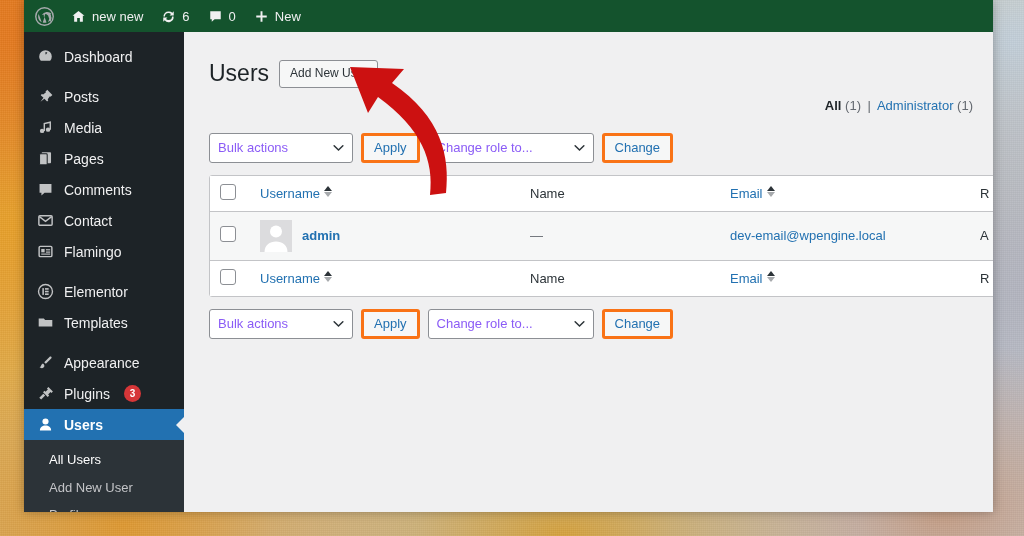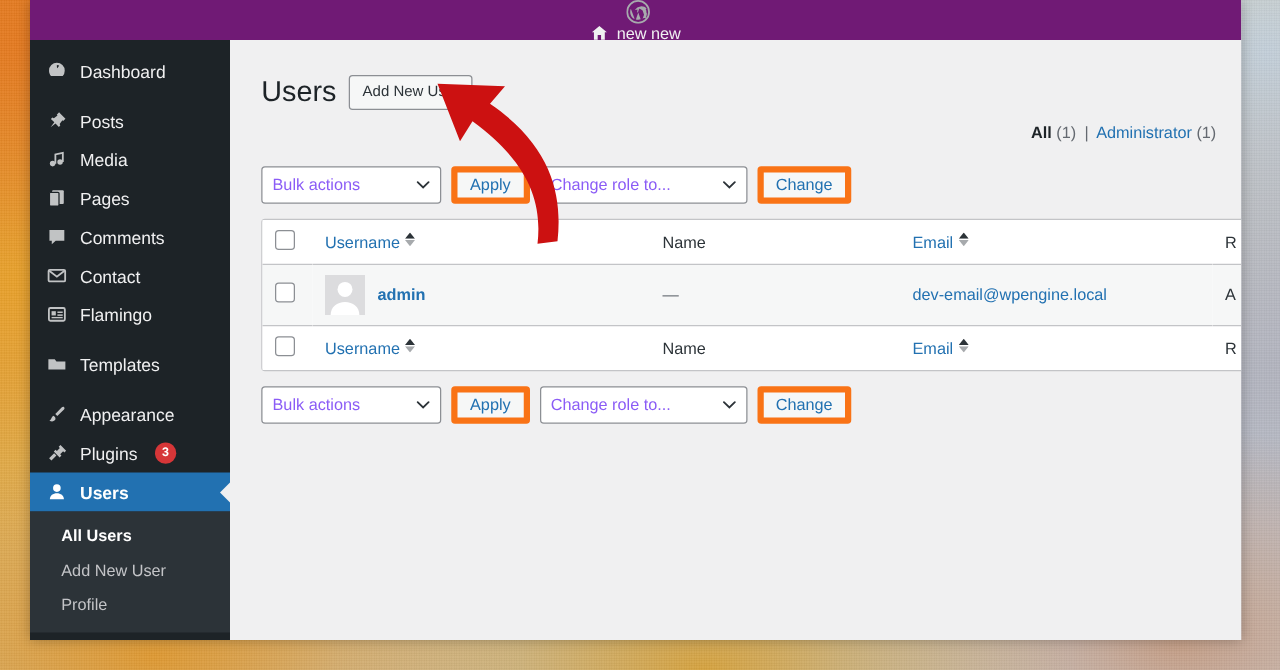--- a/index.html
+++ b/index.html
@@ -48,27 +48,26 @@
     background: #f0f0f1;
     box-shadow: 0 0 10px rgba(0,0,0,.28);
   }
 
   
   #adminbar {
     position: absolute;
     left: 0; top: 0;
     width: 100%;
     height: 32px;
-    background: #701a75;
+    background: #14532d;
     color: #f0f0f1;
     display: flex;
     align-items: center;
     font-size: 13px;
     z-index: 30;
-    flex-direction: column;
   }
   .ab-item {
     display: flex;
     align-items: center;
     gap: 6px;
     height: 32px;
     padding: 0 9px;
     color: #f0f0f1;
     white-space: nowrap;
   }
@@ -144,21 +143,21 @@
   #submenu {
     background: #2c3338;
     padding: 6px 0 8px;
   }
   .submenu-item {
     padding: 5px 0 5px 25px;
     font-size: 13px;
     color: #c3c4c7;
     line-height: 1.35;
   }
-  .submenu-item.current { color: #fff; font-weight: 700; }
+  .submenu-item.current { color: #fff; font-weight: 400; }
 
   
   #content {
     position: absolute;
     left: 160px; top: 32px; right: 0; bottom: 0;
     background: #f0f0f1;
     overflow: hidden;
     padding: 0 20px;
   }
 
@@ -224,21 +223,21 @@
     top: 50%;
     transform: translateY(-50%);
     display: inline-flex;
   }
   .sel-bulk { width: 144px; }
   .sel-role { width: 166px; }
 
   .wp-btn {
     height: 30px;
     padding: 0 10px;
-    border: 5px solid #f97316;
+    border: 3px solid #f97316;
     border-radius: 3px;
     background: #f6f7f7;
     color: #2271b1;
     font-size: 13px;
     display: inline-flex;
     align-items: center;
     font-family: "Liberation Sans", sans-serif;
   }
 
   
@@ -433,20 +432,32 @@
             <rect x="10.5" y="7.3" width="5" height="1.4" fill="#f0f0f1"></rect>
             <rect x="10.5" y="10" width="5" height="1.4" fill="#f0f0f1"></rect>
             <rect x="5" y="12.4" width="10.5" height="1.3" fill="#f0f0f1"></rect>
           </svg>
       </span>
       <span class="mi-label">Flamingo</span>
     </div>
 
     <div class="menu-sep"></div>
 
+    <div class="menu-item">
+      <span class="mi-ico">
+        <svg width="17" height="17" viewBox="0 0 20 20">
+            <circle cx="10" cy="10" r="8.2" fill="none" stroke="#f0f0f1" stroke-width="1.6"></circle>
+            <rect x="6.3" y="6" width="1.8" height="8" fill="#f0f0f1"></rect>
+            <rect x="9.4" y="6" width="4.3" height="1.9" fill="#f0f0f1"></rect>
+            <rect x="9.4" y="9.1" width="4.3" height="1.9" fill="#f0f0f1"></rect>
+            <rect x="9.4" y="12.2" width="4.3" height="1.9" fill="#f0f0f1"></rect>
+          </svg>
+      </span>
+      <span class="mi-label">Elementor</span>
+    </div>
 
     <div class="menu-item">
       <span class="mi-ico">
         <svg width="17" height="17" viewBox="0 0 20 20">
             <path d="M2 5.2h6l1.6 2H18v7.6H2V5.2z" fill="#f0f0f1"></path>
           </svg>
       </span>
       <span class="mi-label">Templates</span>
     </div>
 

